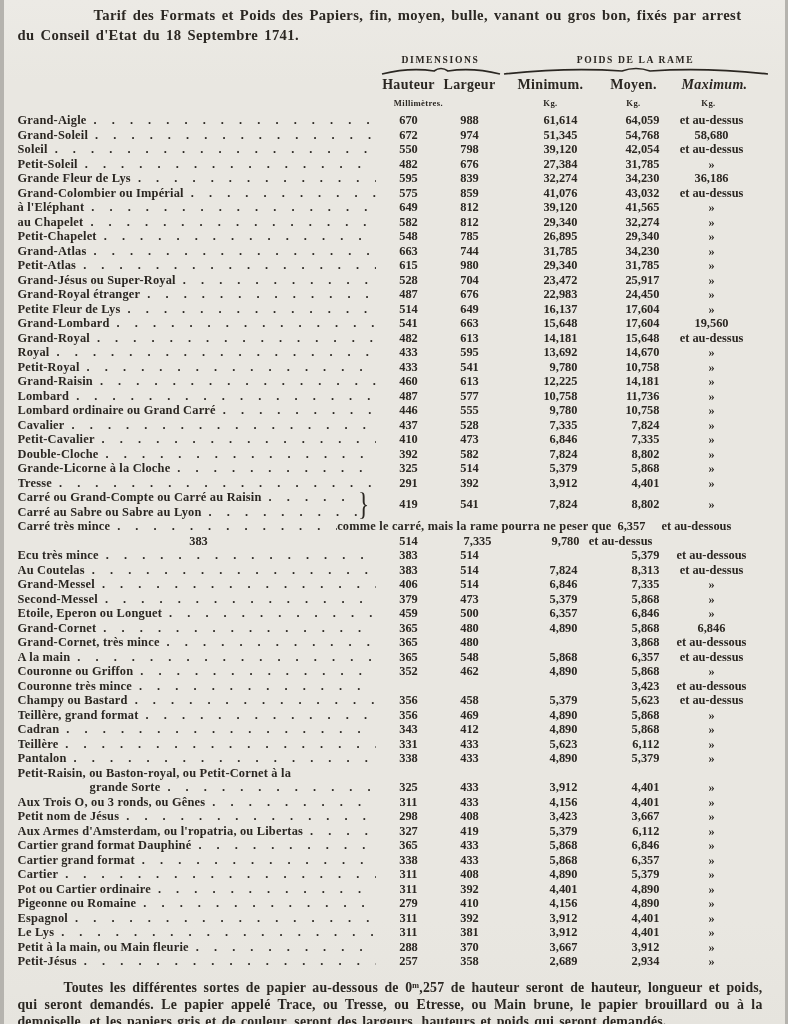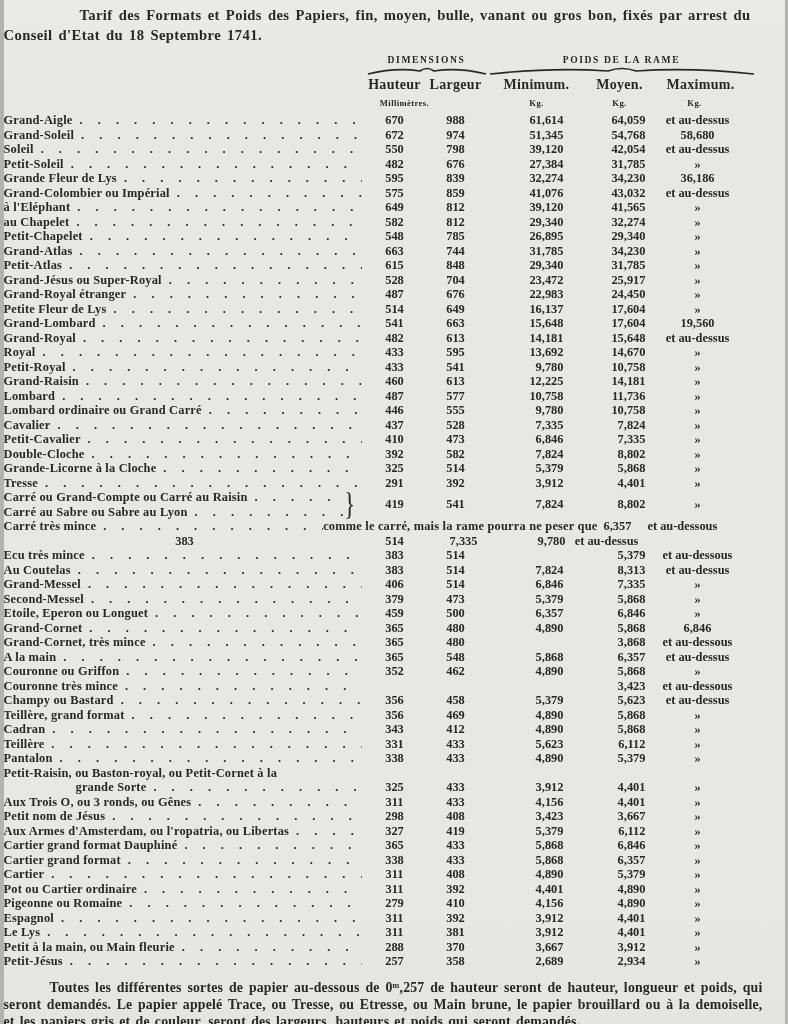--- a/index.html
+++ b/index.html
@@ -3,21 +3,21 @@
 <meta charset="utf-8">
 <style>
   html,body{margin:0;padding:0;}
   body{background:#b5b3ae;}
   .page{
     position:relative;
     width:781px;height:1024px;
     margin:0 auto;
     background:linear-gradient(180deg,#eceae5 0%,#e9e7e1 8%,#e9e7e1 90%,#e6e4de 100%);
     box-sizing:border-box;
-    padding:6px 22px 0 0;
+    padding:6px 22px 0 14px;
     font-family:"Liberation Serif","DejaVu Serif",serif;
     color:#2b2722;
     font-weight:700;
     overflow:hidden;
   }
   
   .title{
     font-size:14.6px;line-height:19.5px;
     text-indent:76px;
     letter-spacing:0.4px;
@@ -35,21 +35,21 @@
   .g-dim{grid-column:2/4;}
   .g-poids{grid-column:4/7;}
   .brace-row{height:11px;}
   .brace-cell{position:relative;height:11px;}
   .brace-cell svg{display:block;width:100%;height:11px;}
   .sub-row{margin-top:1px;}
   .sub{font-size:14px;text-align:center;letter-spacing:0.3px;}
   .sub-h{ }
   .sub-min{padding-left:12px;}
   .sub-moy{padding-left:12px;}
-  .sub-max{padding-right:8px;}
+  .sub-max{padding-right:8px;font-style:italic;}
   .unit-row{margin-top:5px;}
   .unit{font-size:8.6px;text-align:center;letter-spacing:0.4px;}
   .unit-mm{grid-column:2/4;padding-right:44px;}
   .unit-kg1{padding-left:12px;}
   .unit-kg2{padding-left:12px;}
   .unit-kg3{padding-right:20px;}
   
   .rows{margin-top:5px;font-size:12.4px;}
   .row{min-height:14.5px;line-height:14.5px;}
   .ncell{display:flex;align-items:baseline;overflow:hidden;padding-right:4px;}
@@ -247,21 +247,21 @@
         <div class="c-min">31,785</div>
         <div class="c-moy">34,230</div>
         <div class="c-max">»</div>
       </div>
       <div class="grid row">
         <div class="ncell">
           <span class="nm">Petit-Atlas</span>
           <span class="leader"></span>
         </div>
         <div class="c-h">615</div>
-        <div class="c-l">848</div>
+        <div class="c-l">980</div>
         <div class="c-min">29,340</div>
         <div class="c-moy">31,785</div>
         <div class="c-max">»</div>
       </div>
       <div class="grid row">
         <div class="ncell">
           <span class="nm">Grand-Jésus ou Super-Royal</span>
           <span class="leader"></span>
         </div>
         <div class="c-h">528</div>

